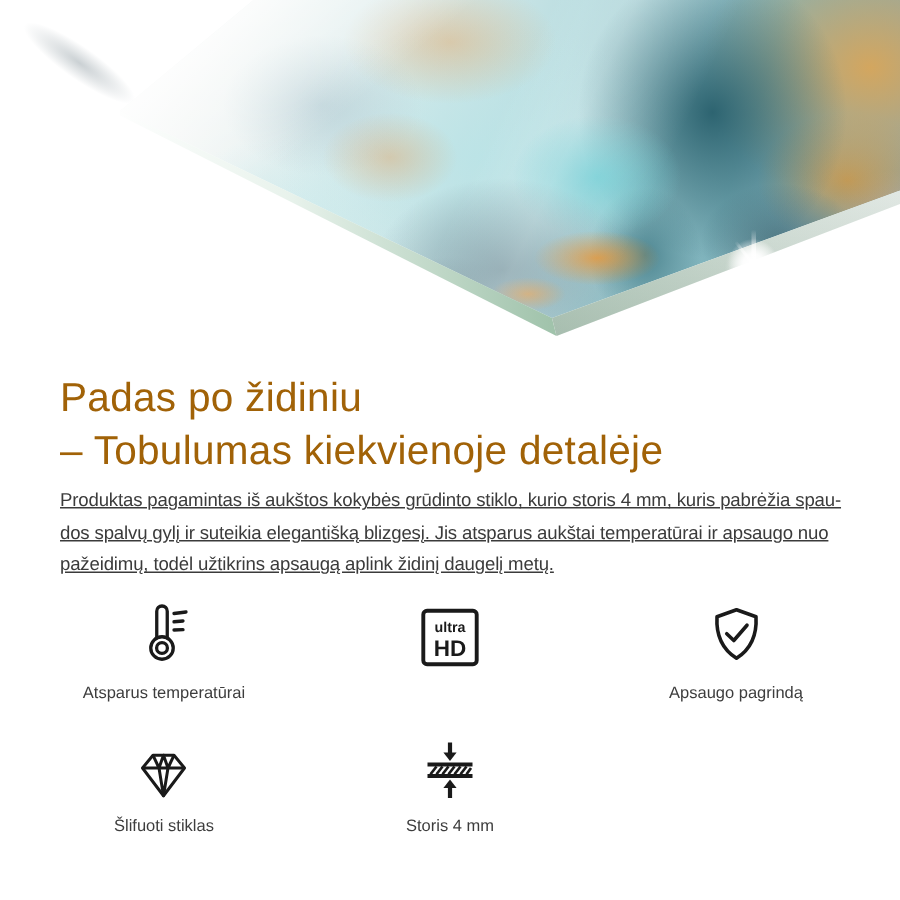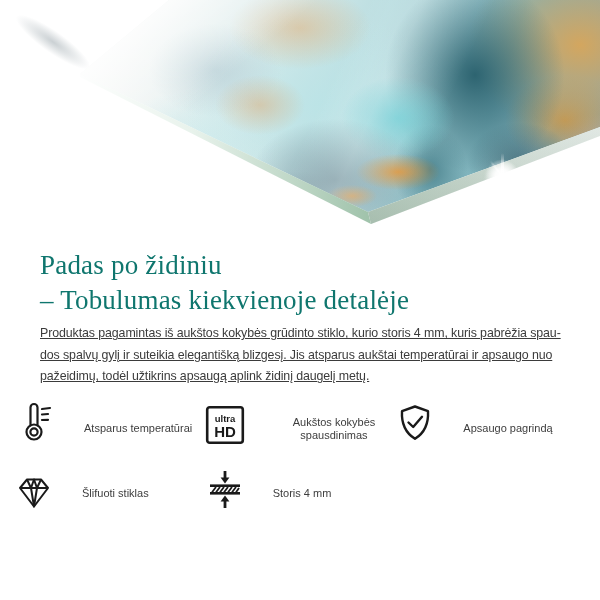--- a/index.html
+++ b/index.html
@@ -88,36 +88,36 @@
   }
   .sparkle .ray-d {
     position:absolute; left:-19px; top:-1px; width:38px; height:2px; border-radius:2px;
     transform: rotate(52deg);
     background: linear-gradient(to right, rgba(255,255,255,0), #fff 45%, #fff 55%, rgba(255,255,255,0));
   }
 
   
   .title {
     position:absolute; left:40px; top:230px;
-    font-family:Liberation Serif, serif;
+    font-family:Liberation Sans, sans-serif;
     font-size:27px; line-height:35px; font-weight:400;
-    color:#0f766e; white-space:pre; letter-spacing:0.2px;
+    color:#a16207; white-space:pre; letter-spacing:0.2px;
   }
   .desc {
     position:absolute; left:40px; top:311px;
     font-size:12.4px; line-height:21.5px; letter-spacing:-0.1px;
     color:#3b3b3b; white-space:pre;text-decoration:underline;
   }
 
   
   .features {
     position:absolute; left:14px; top:401px; width:572px;
     display:grid; grid-template-columns:repeat(3, 1fr); row-gap:21px;
   }
-  .feature { display:flex; flex-direction:row; align-items:center;gap:28px; }
+  .feature { display:flex; flex-direction:column; align-items:center; }
   .ficon { height:44px; display:flex; align-items:flex-end; justify-content:center; }
   .flabel { margin-top:11px; font-size:11px; line-height:13px; color:#3d3d3d; text-align:center; }
   .ico { stroke:#1a1a1a; fill:none; stroke-width:2.2; }
   .ico .fill { fill:#1a1a1a; stroke:none; }
   .ico text { fill:#1a1a1a; stroke:none; font-family:"Liberation Sans", sans-serif; }
 </style>
 </head>
 <body>
 
 <div class="hero">
@@ -156,21 +156,20 @@
   </div>
 
   <div class="feature">
     <div class="ficon">
       <svg class="ico" width="40" height="40" viewBox="0 0 40 40">
         <rect x="2.2" y="2.2" width="35.6" height="35.6" rx="2.5" stroke-width="2.6"></rect>
         <text x="20" y="16.5" text-anchor="middle" font-size="9.5" font-weight="700">ultra</text>
         <text x="20" y="32" text-anchor="middle" font-size="15" font-weight="800">HD</text>
       </svg>
     </div>
-    <div class="flabel">Aukštos kokybės spausdinimas</div>
   </div>
 
   <div class="feature">
     <div class="ficon">
       <svg class="ico" width="40" height="42" viewBox="0 0 40 42">
         <path d="M20 3.5 L33 8.2 C33.6 19 30 29.5 20 35.8 C10 29.5 6.4 19 7 8.2 Z" stroke-width="2.4" stroke-linejoin="round"></path>
         <path d="M13.5 19.5 L18.2 24 L27 13.8" stroke-width="2.4" stroke-linecap="round" stroke-linejoin="round"></path>
       </svg>
     </div>
     <div class="flabel">Apsaugo pagrindą</div>

